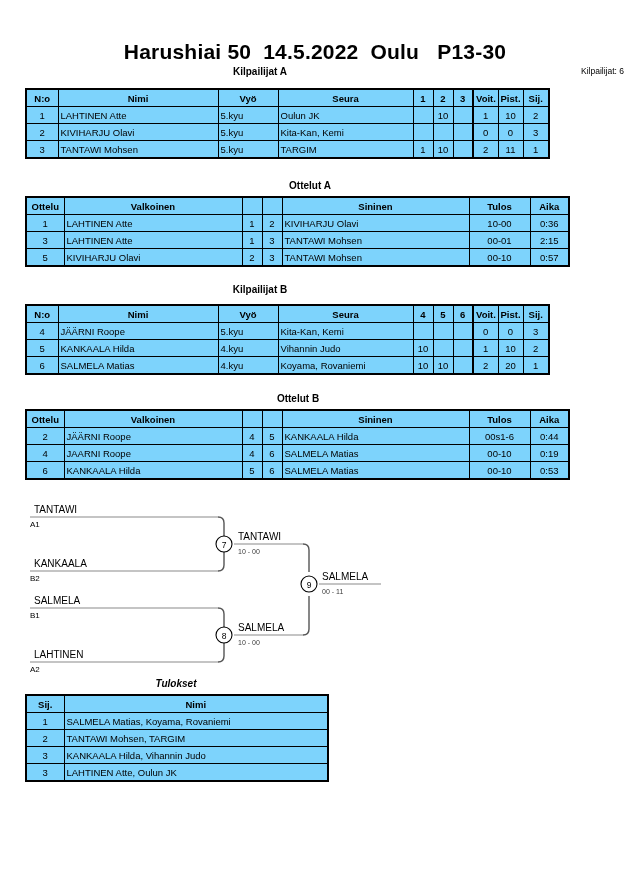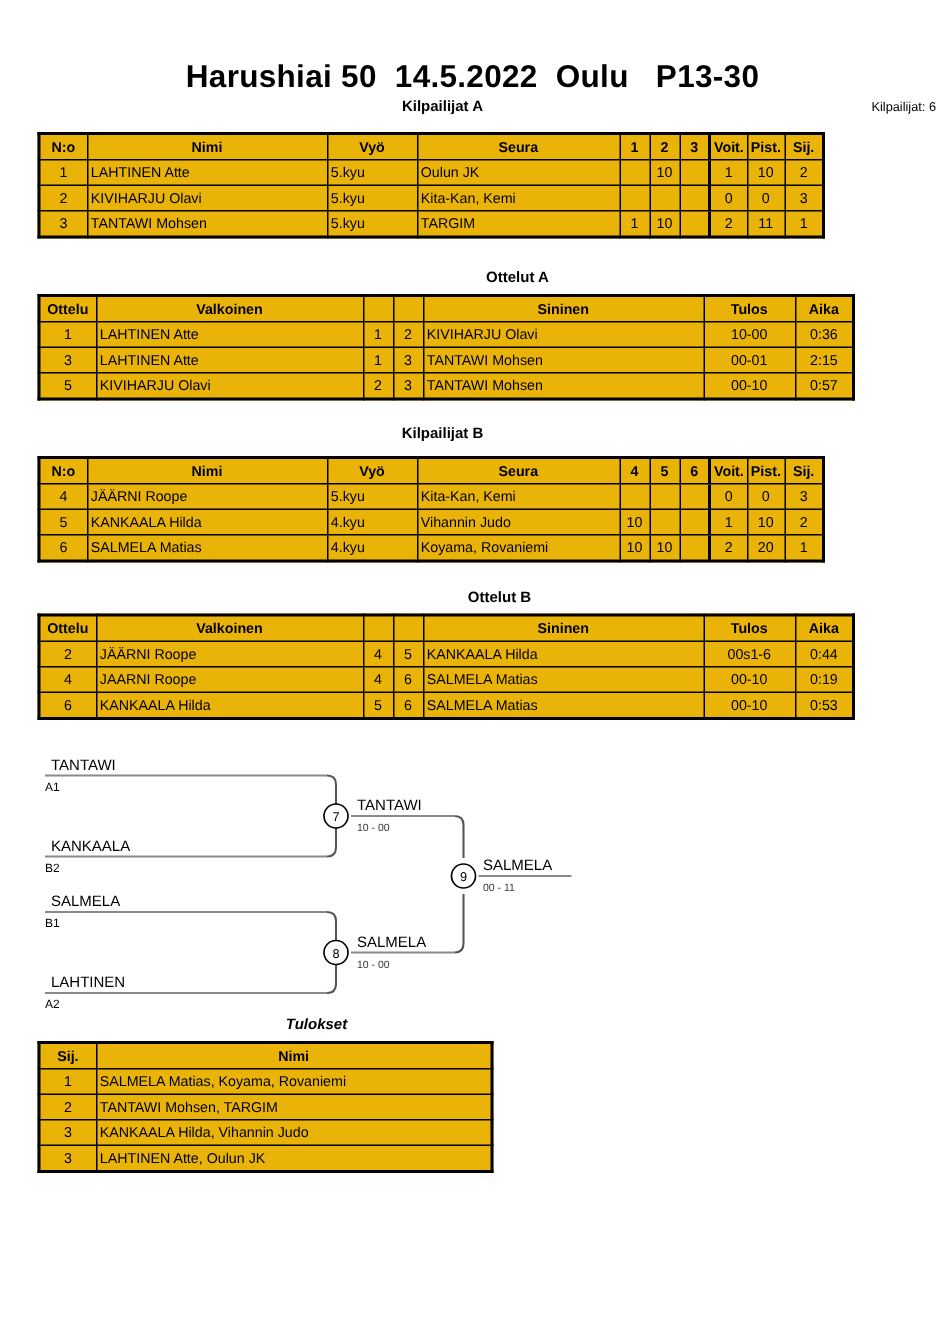--- a/index.html
+++ b/index.html
@@ -17,28 +17,28 @@
     font-size:21px;font-weight:bold;letter-spacing:0.2px;
     white-space:pre;
   }
   #entrants-note{
     top:66px;left:520px;width:104px;text-align:right;
     font-size:8.5px;
   }
 
   
   .section-caption{
-    font-size:10px;font-weight:bold;text-align:center;margin-left:35px;
+    font-size:10px;font-weight:bold;text-align:center;
   }
 
   
   table{
     border-collapse:collapse;
     table-layout:fixed;
-    background:#eab308;
+    background:#7dd3fc;
   }
   table.framed{
     border:2px solid #000;
   }
   table.framed th,table.framed td{
     border:1px solid #000;
     font-size:9.5px;
     height:16px;
     padding:0 2px;
     overflow:hidden;

